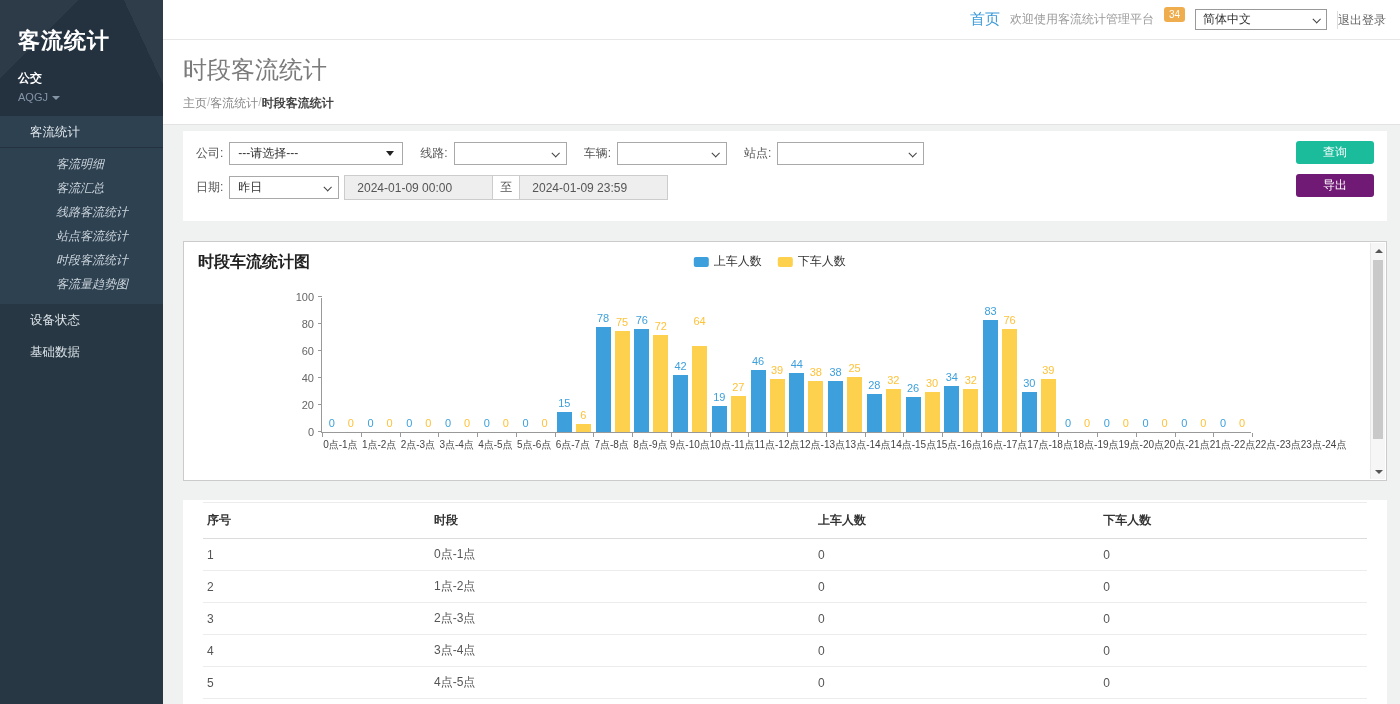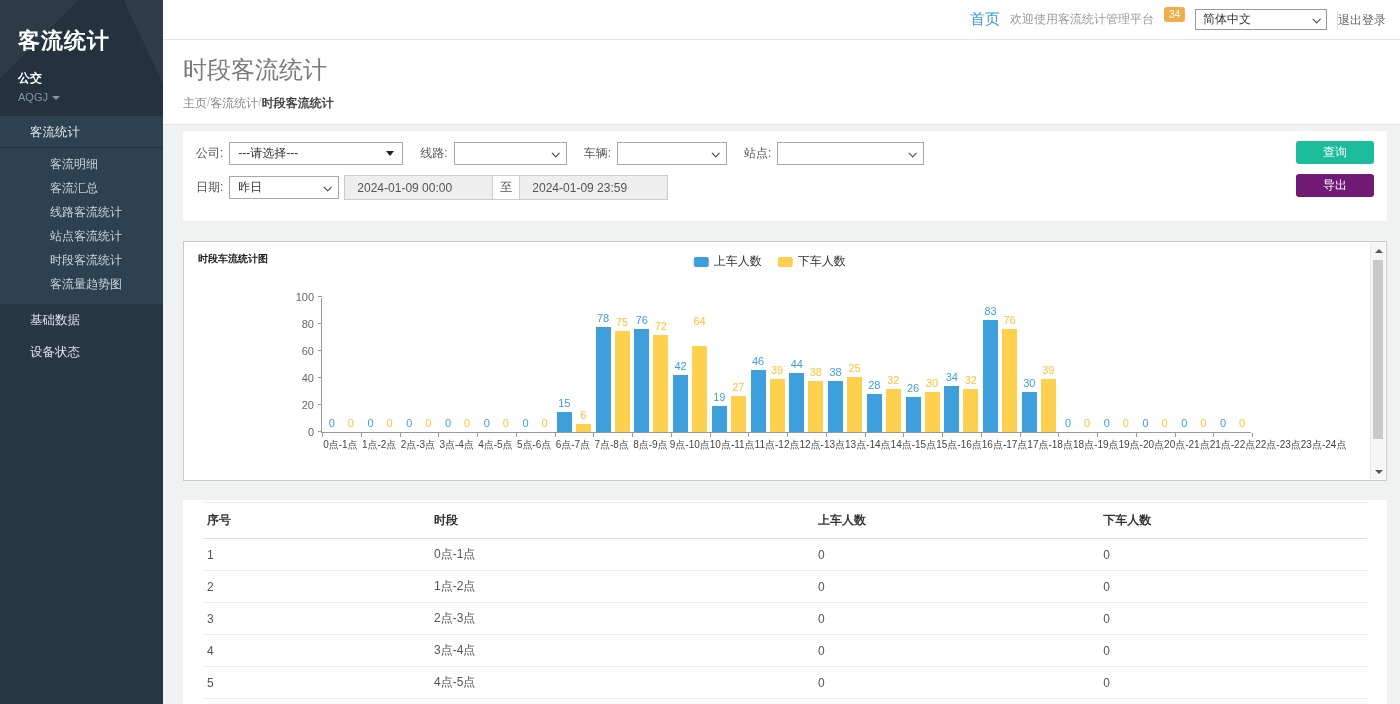--- a/index.html
+++ b/index.html
@@ -9,21 +9,21 @@
   .sidebar { position:absolute; left:0; top:0; width:163px; height:704px; background:#273743; color:#cfd8e0; }
   .brand { height:116px; padding:26px 0 0 18px; background:#243240;
            background-image:linear-gradient(135deg, rgba(255,255,255,0.045) 28%, transparent 28%),
                             linear-gradient(245deg, rgba(255,255,255,0.05) 18%, transparent 18%); }
   .brand-title { font-size:22px; font-weight:bold; color:#fff; letter-spacing:1px; }
   .brand-org { margin-top:14px; font-size:12px; font-weight:bold; color:#fff; }
   .brand-code { margin-top:4px; font-size:11px; color:#8595a5; cursor:pointer; }
   .caret-down { display:inline-block; width:0; height:0; border-left:4px solid transparent; border-right:4px solid transparent; border-top:4px solid #8595a5; margin-left:4px; vertical-align:middle; }
   .menu-section { background:#2e4150; }
   .menu-header { height:32px; line-height:32px; padding-left:30px; font-size:12.5px; color:#e3e9ee; border-bottom:1px solid rgba(0,0,0,0.22); cursor:pointer; }
-  .submenu { padding:4px 0 8px 2px; }
+  .submenu { padding:4px 0 8px 8px;font-style:italic; }
   .submenu-item { height:24px; line-height:24px; padding-left:48px; font-size:12px; color:#ccd5dd; cursor:pointer; }
   .menu-item { height:32px; line-height:32px; padding-left:30px; font-size:12.5px; color:#dbe2e8; cursor:pointer; }
 
   
   .main { position:absolute; left:163px; top:0; width:1237px; height:704px; }
   .topbar { height:40px; background:#fff; border-bottom:1px solid #e7e7e7; display:flex; align-items:center; justify-content:flex-end; padding-right:14px; gap:10px; }
   .home-link { color:#3a9ad9; font-size:15px; cursor:pointer; }
   .welcome { color:#9a9a9a; font-size:12px; }
   .notif-badge { background:#f0ad4e; color:#fff; font-size:10px; border-radius:3px; padding:2px 5px; align-self:flex-start; margin-top:7px; }
   .lang-select { width:132px; height:21px; border:1px solid #999; background:#fff; display:flex; align-items:center; justify-content:space-between; padding:0 7px; font-size:12px; color:#333; cursor:pointer; }
@@ -54,21 +54,21 @@
   .date-group { display:flex; border:1px solid #ccc; height:25px; }
   .date-box { width:147px; background:#eee; font-size:12px; color:#555; display:flex; align-items:center; padding-left:12px; }
   .to-box { width:28px; background:#fff; border-left:1px solid #ccc; border-right:1px solid #ccc; font-size:12px; color:#555; display:flex; align-items:center; justify-content:center; }
   .btn-col { position:absolute; right:13px; top:10px; display:flex; flex-direction:column; gap:10px; }
   .btn { width:78px; height:23px; border:none; border-radius:3px; color:#fff; font-size:12px; font-family:"Liberation Sans", sans-serif; cursor:pointer; }
   .btn-query { background:#1abc9c; }
   .btn-export { background:#701a75; }
 
   
   .chart-card { background:#fff; border:1px solid #cbcbcb; margin-top:20px; height:240px; position:relative; overflow:hidden; }
-  .chart-title { position:absolute; left:14px; top:10px; font-size:10px; font-weight:bold; color:#222; }
+  .chart-title { position:absolute; left:14px; top:10px; font-size:16px; font-weight:bold; color:#222; }
   .legend { position:absolute; left:50%; top:11px; transform:translateX(-60%); display:flex; gap:16px; }
   .legend-item { display:flex; align-items:center; gap:5px; font-size:12px; color:#333; cursor:pointer; }
   .legend-swatch { width:15px; height:10px; border-radius:2px; }
   .plot { position:relative; margin:56px 0 0 137px; width:930px; }
   .bars { display:flex; height:135px; align-items:flex-end; border-left:1px solid #999; border-bottom:1px solid #999; position:relative; }
   .bar-group { flex:0 0 38.75px; display:flex; justify-content:center; gap:4px; align-items:flex-end; height:100%; }
   .bar-col { position:relative; width:15px; height:100%; display:flex; align-items:flex-end; }
   .bar { width:15px; }
   .bar-value { position:absolute; left:50%; transform:translateX(-50%); font-size:11px; white-space:nowrap; }
   .x-labels { display:flex; }
@@ -102,22 +102,22 @@
     <div class="menu-header">客流统计</div>
     <div class="submenu">
         <div class="submenu-item">客流明细</div>
         <div class="submenu-item">客流汇总</div>
         <div class="submenu-item">线路客流统计</div>
         <div class="submenu-item">站点客流统计</div>
         <div class="submenu-item">时段客流统计</div>
         <div class="submenu-item">客流量趋势图</div>
       </div>
   </div>
+  <div class="menu-item">设备状态</div>
   <div class="menu-item">基础数据</div>
-  <div class="menu-item">设备状态</div>
 </div>
 
 <div class="main">
 
   <div class="topbar">
     <span class="home-link">首页</span>
     <span class="welcome">欢迎使用客流统计管理平台</span>
     <span class="notif-badge">34</span>
     <span class="lang-select">
         <span>简体中文</span>

